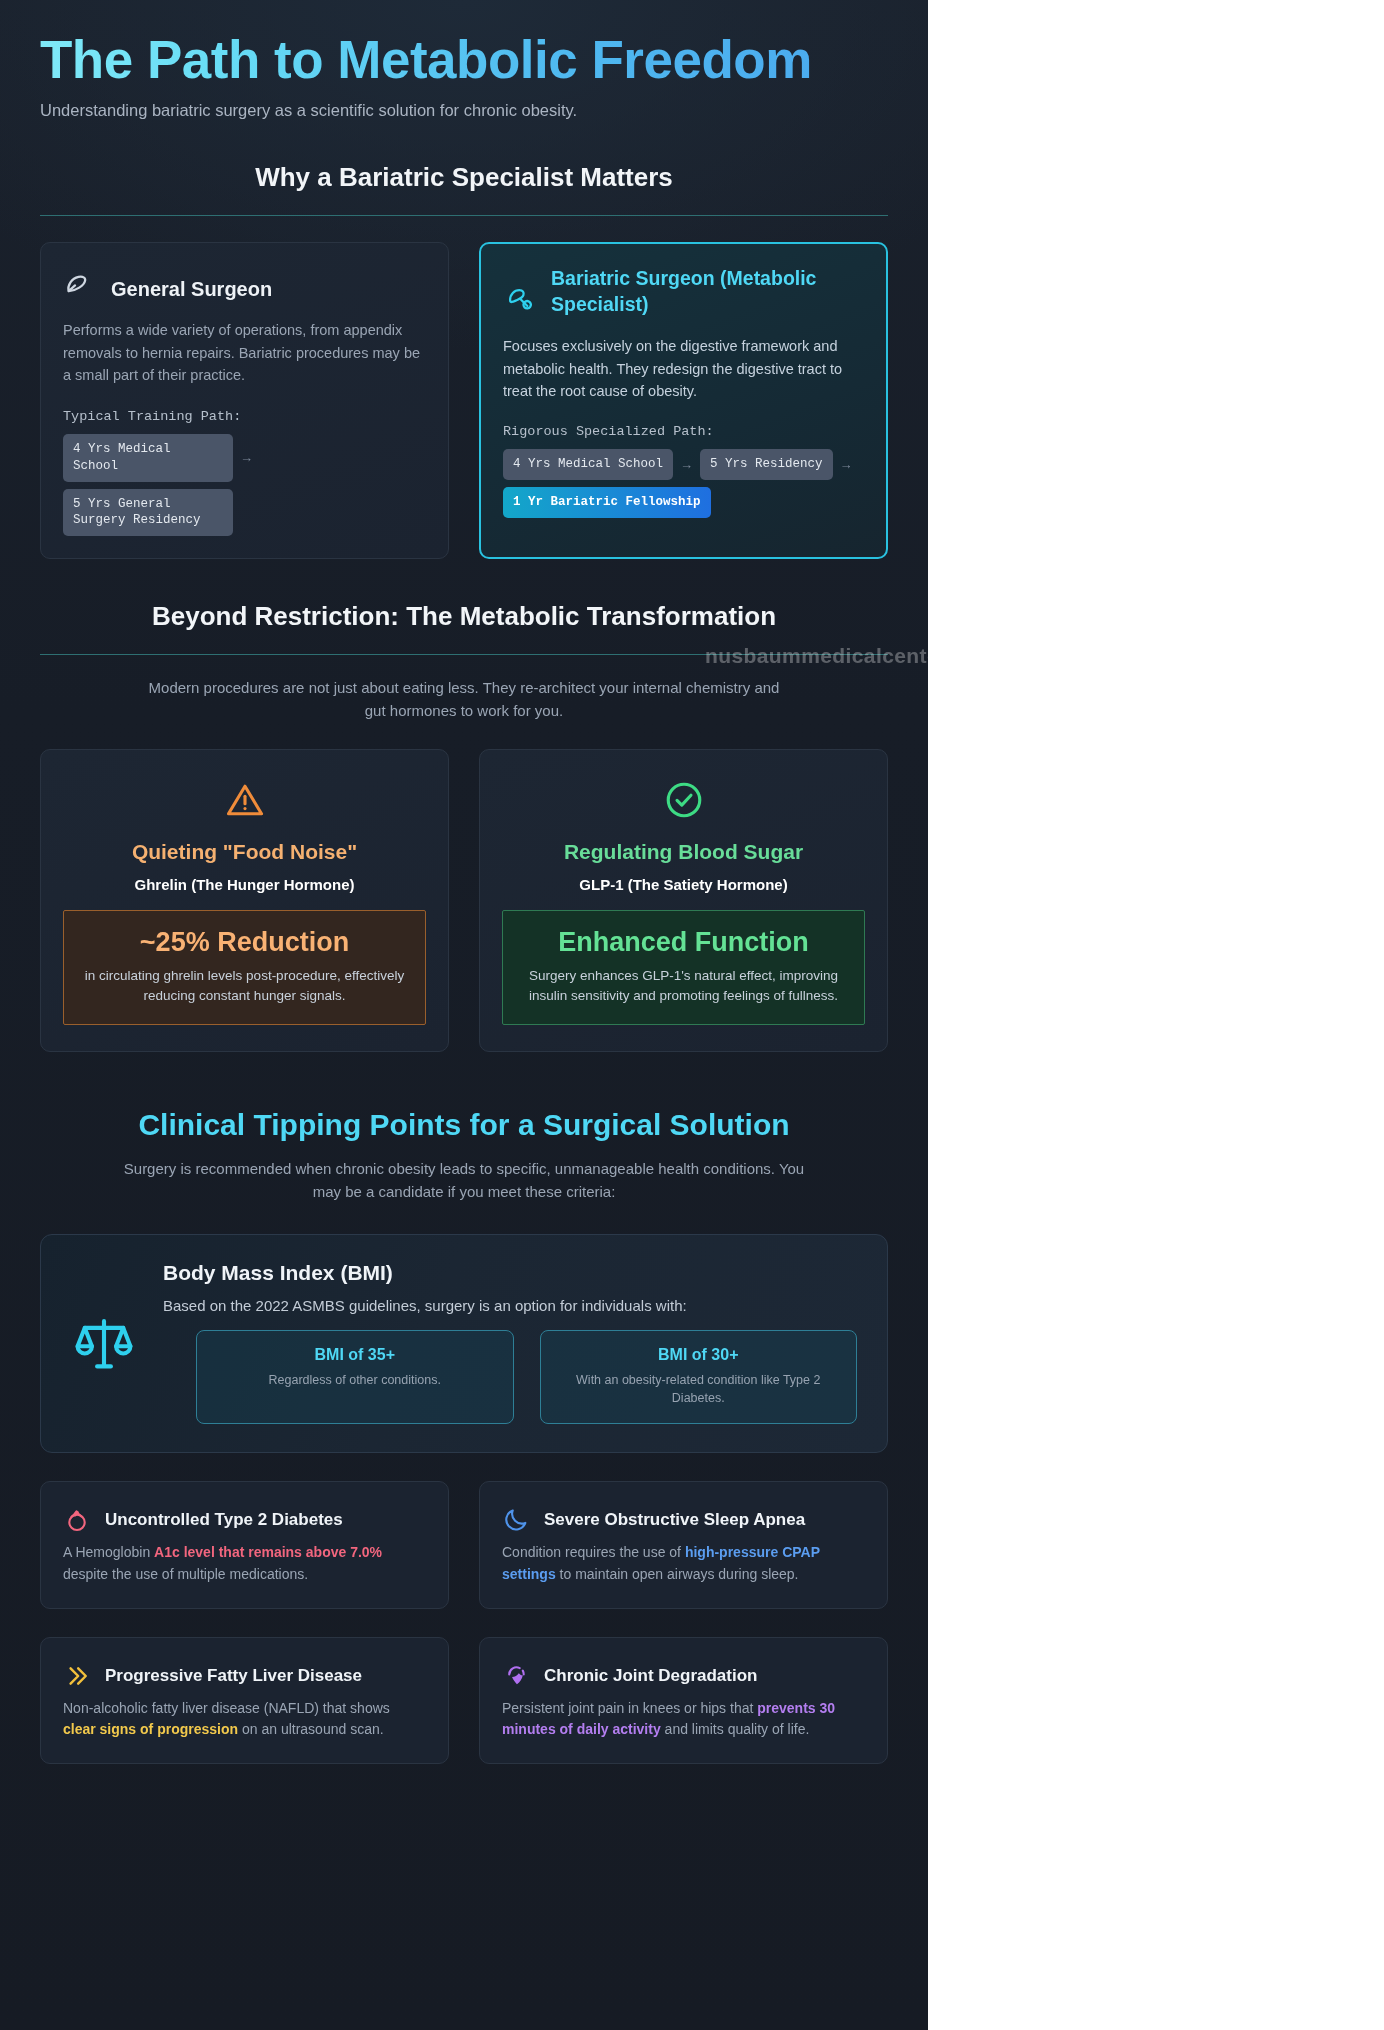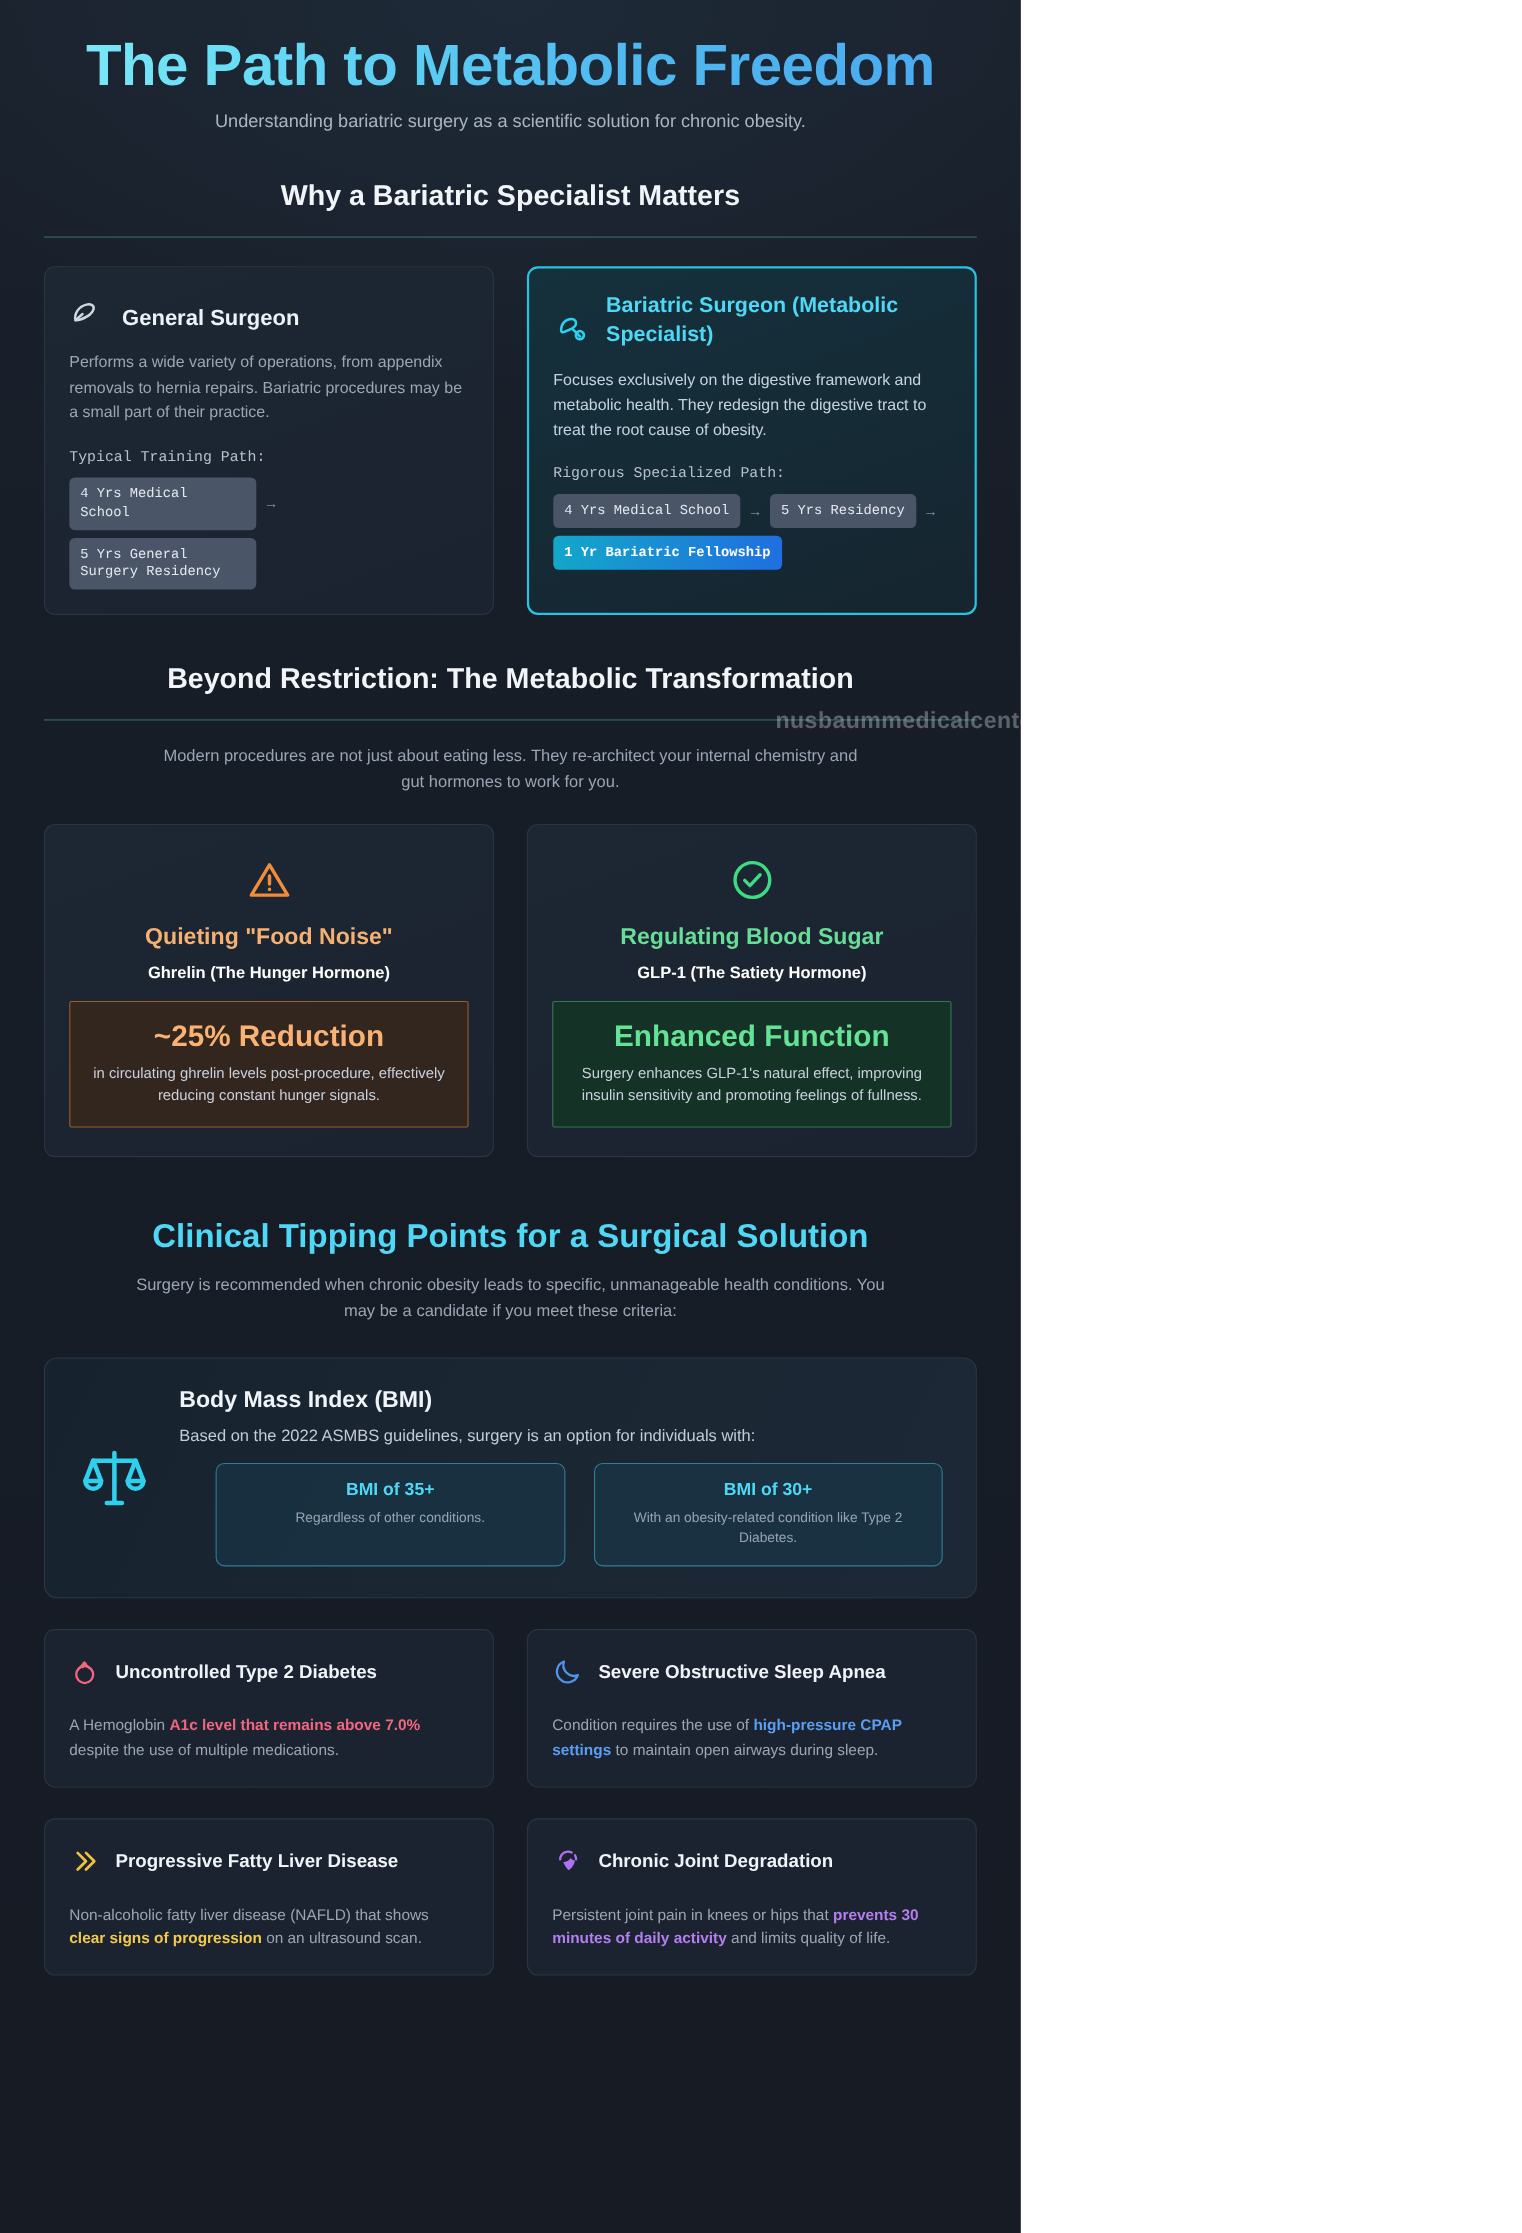--- a/index.html
+++ b/index.html
@@ -21,21 +21,21 @@
   .watermark {
     position:absolute; top:644px; left:705px;
     font-size:21px; font-weight:bold; letter-spacing:.4px;
     color:rgba(255,255,255,.30);
     white-space:nowrap;
     z-index:40;
     font-family:"Liberation Sans", sans-serif;
   }
 
   
-  .hero { text-align:center; padding-top:30px; }
+  .hero { padding-top:30px; }
   h1.main-title {
     font-size:53px; font-weight:bold; line-height:1.12;
     background:linear-gradient(90deg,#7fe9f8 0%, #67dcf5 22%, #4fb9f0 62%, #4aa8ee 100%);
     -webkit-background-clip:text; background-clip:text;
     -webkit-text-fill-color:transparent; color:#5cc8f2;
     letter-spacing:-0.5px;
   }
   .subtitle { margin-top:12px; font-size:16.5px; color:#aab4c2; }
 
   
@@ -131,21 +131,21 @@
   
   .cgrid { display:flex; gap:30px; margin-top:28px; }
   .ccard {
     flex:1 1 0; min-width:0;
     background:#1b2330; border:1px solid #2a3442; border-radius:10px;
     padding:24px 22px 22px;
   }
   .chead { display:flex; align-items:center; gap:14px; }
   .cico { flex:0 0 auto; width:28px; height:28px; }
   .ctitle { font-size:17px; font-weight:bold; color:#f0f4f8; }
-  .ctext { margin-top:24px; font-size:14px; line-height:1.55; color:#9aa5b4; }
+  .ctext { margin-top:8px; font-size:14px; line-height:1.55; color:#9aa5b4; }
   .ctext b.red   { color:#f2667e; }
   .ctext b.blue  { color:#5b9df0; }
   .ctext b.amber { color:#f2c94c; }
   .ctext b.purple{ color:#b47ef0; }
 </style>
 </head>
 <body>
 
 <div class="page">
 

